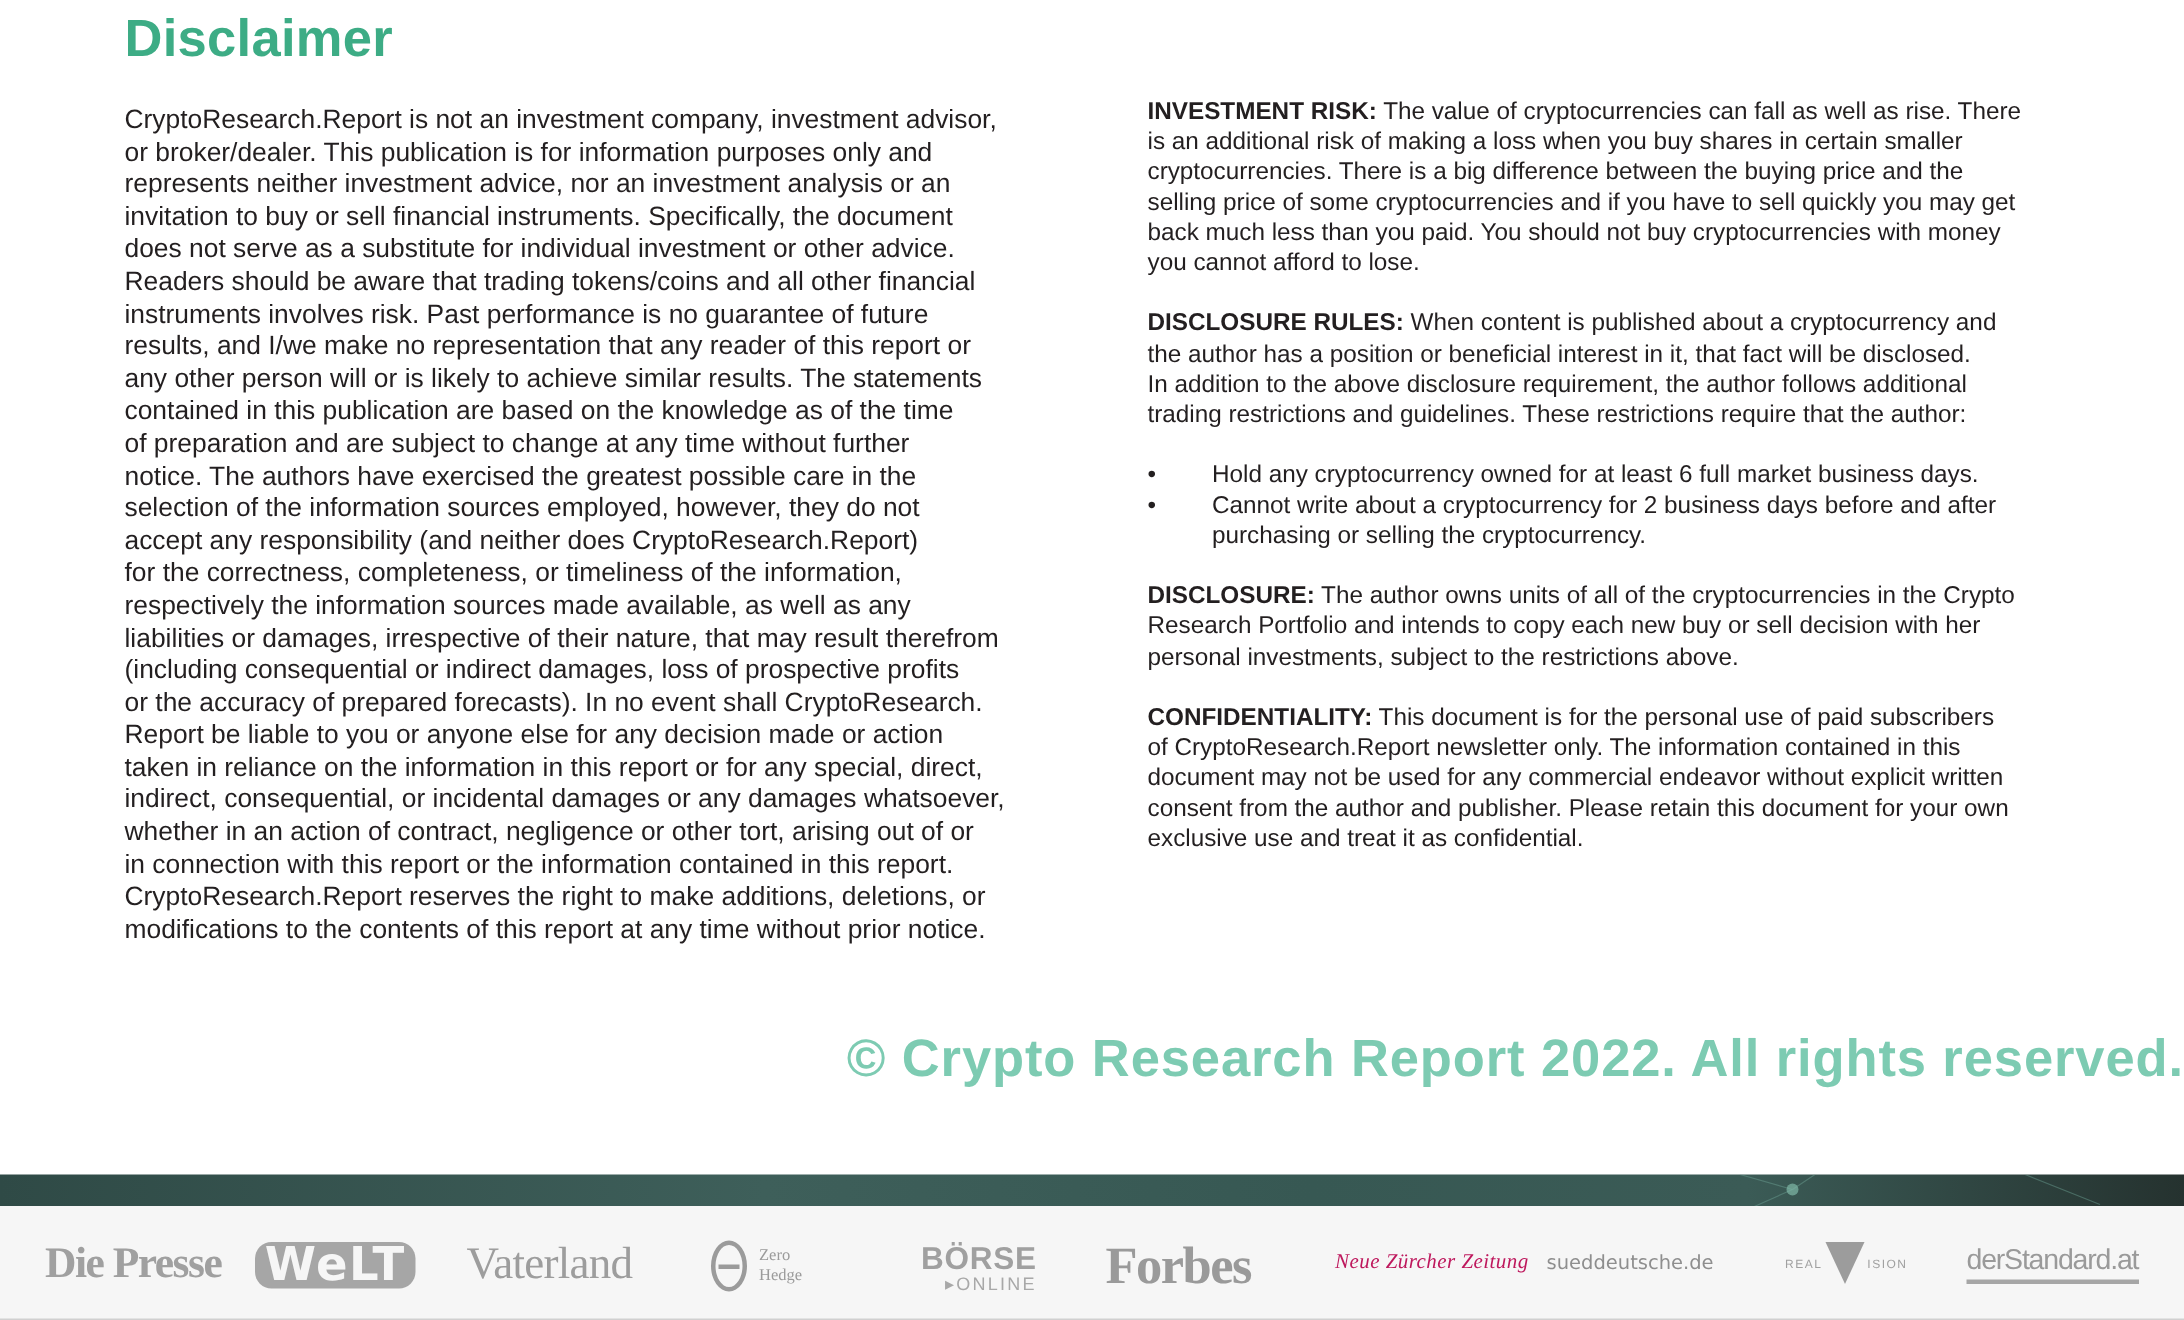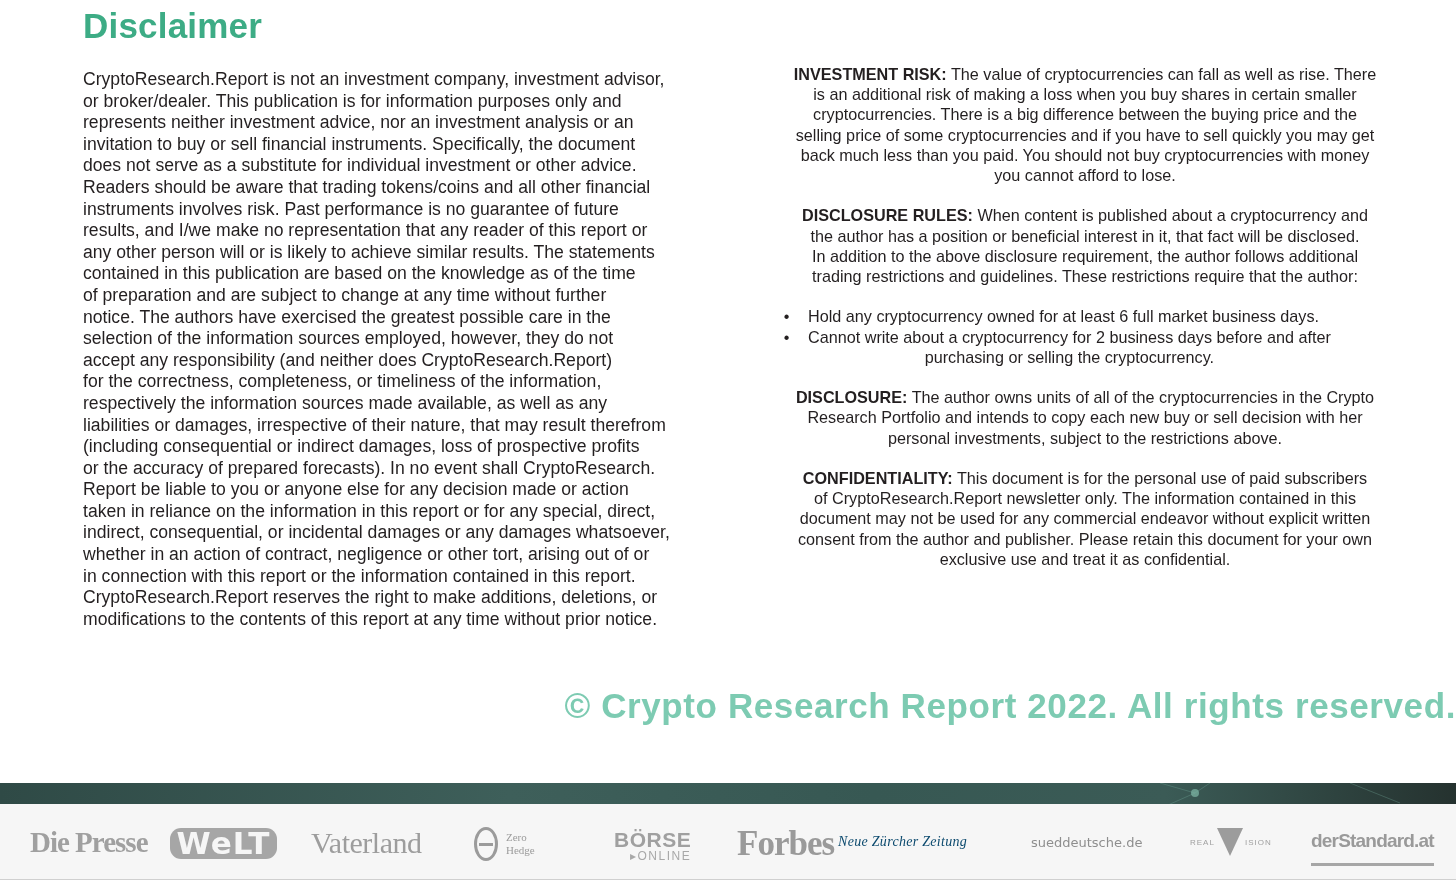--- a/index.html
+++ b/index.html
@@ -13,21 +13,21 @@
   }
 
   .left-col {
     position: absolute; left: 83px; top: 69px; width: 620px;
     font-size: 17.6px; line-height: 21.6px; color: #231f20;
   }
   .left-col .line { display: block; white-space: nowrap; }
 
   .right-col {
     position: absolute; left: 765px; top: 64px; width: 640px;
-    font-size: 16.2px; line-height: 20.2px; color: #231f20; text-align: center;
+    font-size: 16.2px; line-height: 20.2px; color: #231f20;
   }
   .right-col .line { display: block; white-space: nowrap; }
   .right-col .para { margin-bottom: 20.2px; }
   .right-col .lead { font-weight: bold; }
   .bullets { margin-bottom: 20.2px; }
   .bullet-item { display: flex; }
   .bullet-dot { width: 43px; flex: 0 0 43px; }
   .bullet-text .line { display: block; }
 
   .copyright {
@@ -52,25 +52,25 @@
   .logo-vaterland { left: 311px; top: 22px; font-family: "Liberation Serif", serif; font-size: 30px; color: #9d9d9d; letter-spacing: -0.5px; }
   .logo-zerohedge { left: 474px; top: 22px; height: 36px; display: flex; align-items: center; }
   .zh-mark { width: 24px; height: 34px; border: 3px solid #9b9b9b; border-radius: 50%; position: relative; }
   .zh-mark::after { content: ""; position: absolute; left: 2px; right: 2px; top: 13px; height: 3px; background: #9b9b9b; }
   .zh-text { margin-left: 8px; font-family: "Liberation Serif", serif; font-size: 11px; line-height: 13px; color: #9b9b9b; }
   .zh-text span { display: block; }
   .logo-borse { left: 614px; top: 25px; text-align: right; line-height: 1; }
   .logo-borse .b1 { font-weight: bold; font-size: 21px; color: #a0a0a0; letter-spacing: 0.5px; display: block; }
   .logo-borse .b2 { font-size: 12px; color: #a8a8a8; letter-spacing: 1.5px; display: block; }
   .logo-forbes { left: 737px; top: 20px; font-family: "Liberation Serif", serif; font-weight: bold; font-size: 35px; color: #9a9a9a; letter-spacing: -1px; }
-  .logo-nzz { left: 838px; top: 30px; font-family: "Liberation Serif", serif; font-size: 14px; color: #0c4a6e; font-style: italic; letter-spacing: 0.3px; }
+  .logo-nzz { left: 890px; top: 30px; font-family: "Liberation Serif", serif; font-size: 14px; color: #be185d; font-style: italic; letter-spacing: 0.3px; }
   .logo-sz { left: 1031px; top: 31px; font-family: "DejaVu Sans", sans-serif; font-size: 13px; color: #8e8e8e; text-align: center; }
   .logo-realvision { left: 1190px; top: 24px; display: flex; align-items: center; font-size: 8px; letter-spacing: 1px; color: #a0a0a0; }
   .rv-v { width: 0; height: 0; border-left: 13px solid transparent; border-right: 13px solid transparent; border-top: 28px solid #9c9c9c; margin: 0 2px; }
-  .logo-derstandard { left: 1311px; top: 26px; font-weight: bold; font-size: 19px; color: #9a9a9a; letter-spacing: -0.8px; border-bottom: 3px solid #a6a6a6; padding-bottom: 11px; }
+  .logo-derstandard { left: 1311px; top: 26px; font-weight: normal; font-size: 19px; color: #9a9a9a; letter-spacing: -0.8px; border-bottom: 3px solid #a6a6a6; padding-bottom: 1px; }
 </style>
 </head>
 <body>
 
 <h1 class="title">Disclaimer</h1>
 
 <div class="left-col">
   <span class="line">CryptoResearch.Report is not an investment company, investment advisor,</span>
   <span class="line">or broker/dealer. This publication is for information purposes only and</span>
   <span class="line">represents neither investment advice, nor an investment analysis or an</span>

